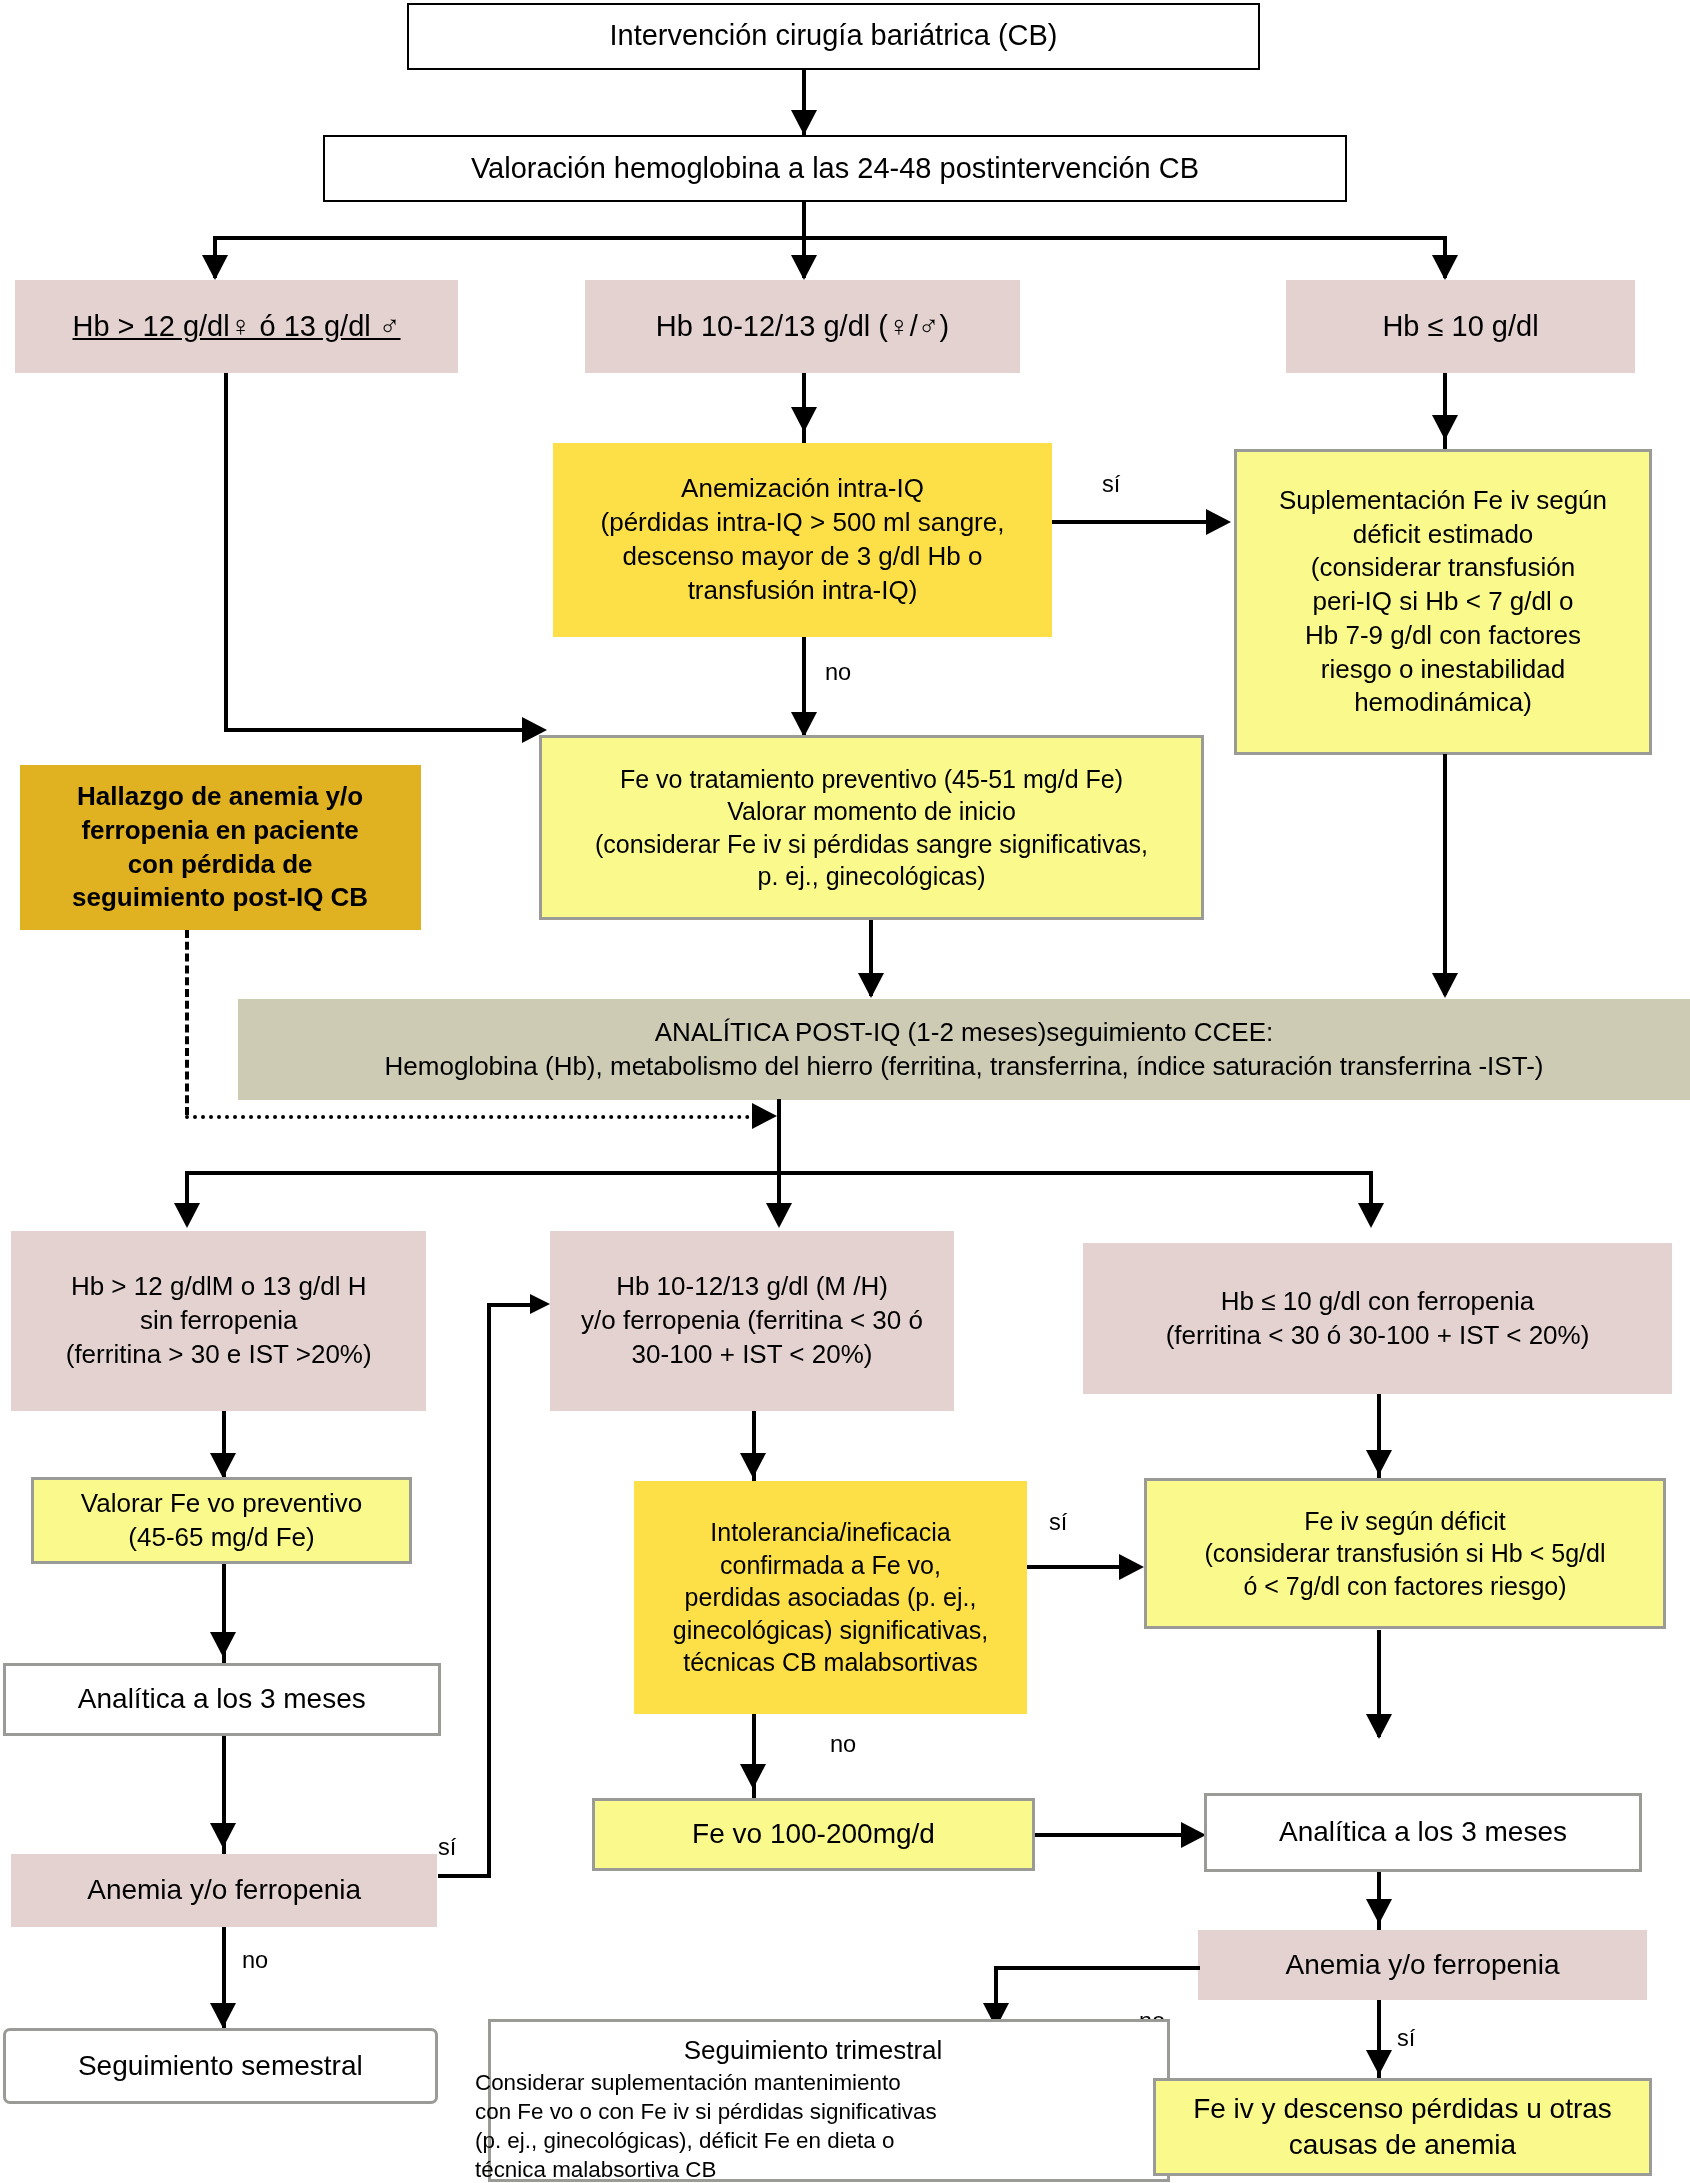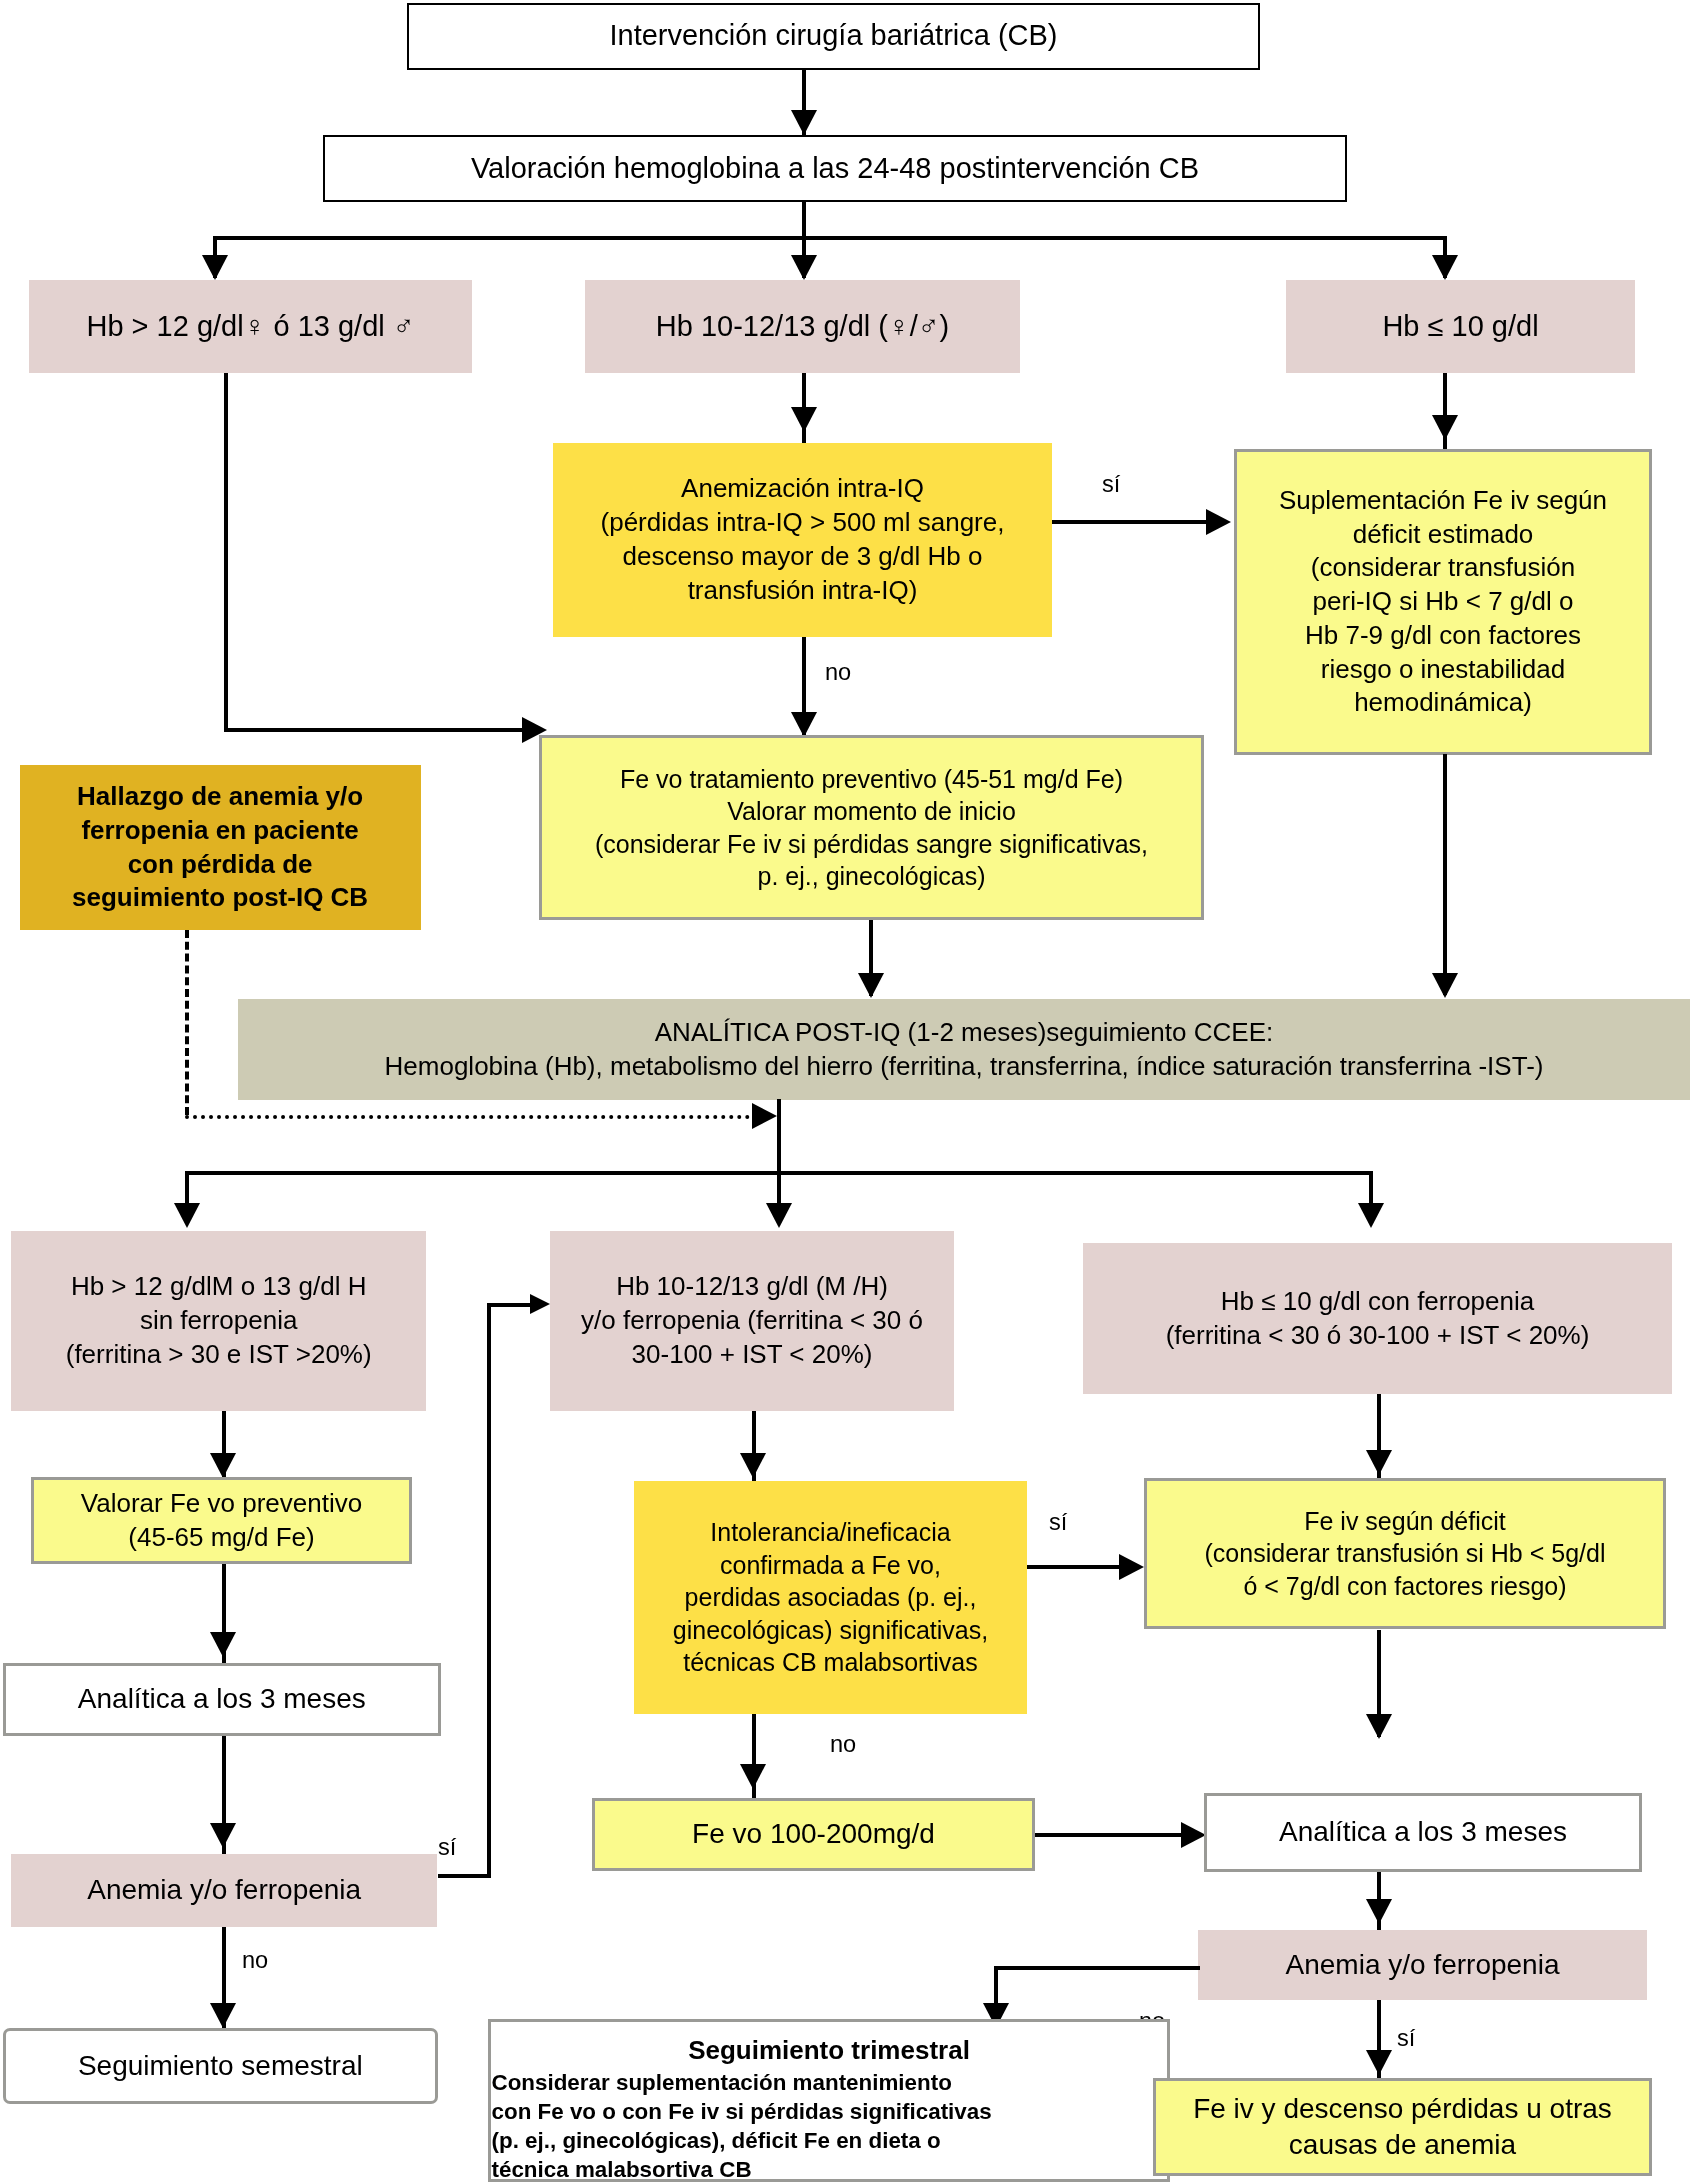--- a/index.html
+++ b/index.html
@@ -45,21 +45,21 @@
 
   <div class="ln lnv" style="left:802px;top:202px;height:36px;"></div>
   <div class="ln lnh" style="left:213px;top:236px;width:1234px;"></div>
   <div class="ln lnv" style="left:213px;top:236px;height:42px;"></div>
   <div class="ar ar-d" style="left:202px;top:255px;"></div>
   <div class="ln lnv" style="left:802px;top:236px;height:42px;"></div>
   <div class="ar ar-d" style="left:791px;top:255px;"></div>
   <div class="ln lnv" style="left:1443px;top:236px;height:42px;"></div>
   <div class="ar ar-d" style="left:1432px;top:255px;"></div>
 
-  <div class="node f-pink" style="left:29px;top:280px;width:443px;height:93px;font-size:29px;">
+  <div class="node f-pink" style="left:15px;top:280px;width:443px;height:93px;font-size:29px;text-decoration:underline;">
     <span class="txt">Hb &gt; 12 g/dl♀ ó 13 g/dl ♂</span>
   </div>
   <div class="node f-pink" style="left:585px;top:280px;width:435px;height:93px;font-size:29px;">
     <span class="txt">Hb 10-12/13 g/dl (♀/♂)</span>
   </div>
   <div class="node f-pink" style="left:1286px;top:280px;width:349px;height:93px;font-size:29px;">
     <span class="txt">Hb ≤ 10 g/dl</span>
   </div>
 
   <div class="ln lnv" style="left:802px;top:373px;height:70px;"></div>
@@ -237,21 +237,21 @@
 
   <div class="ln lnh" style="left:994px;top:1966px;width:206px;"></div>
   <div class="ln lnv" style="left:994px;top:1966px;height:53px;"></div>
   <div class="ar ar-d" style="left:983px;top:2003px;"></div>
   <div class="lbl" style="left:1139px;top:2008px;">no</div>
 
   <div class="ln lnv" style="left:1377px;top:2000px;height:81px;"></div>
   <div class="ar ar-d" style="left:1366px;top:2050px;"></div>
   <div class="lbl" style="left:1397px;top:2025px;">sí</div>
 
-  <div class="node f-whitegray" style="left:488px;top:2019px;width:682px;height:163px;font-size:22.4px;flex-direction:column;align-items:center;justify-content:flex-start;padding-top:12.3px;font-weight:bold;">
+  <div class="node f-whitegray" style="left:488px;top:2019px;width:682px;height:163px;font-size:22.4px;flex-direction:column;align-items:flex-end;justify-content:flex-start;padding-top:12.3px;">
     <span class="txt" style="text-align:center;font-size:26px;">Seguimiento trimestral</span>
     <span class="txt" style="text-align:left;padding-left:17px;">Considerar suplementación mantenimiento
 con Fe vo o con Fe iv si pérdidas significativas
 (p. ej., ginecológicas), déficit Fe en dieta o
 técnica malabsortiva CB</span>
   </div>
 
   <div class="node f-yellow" style="left:1153px;top:2078px;width:499px;height:98px;font-size:28px;">
     <span class="txt">Fe iv  y descenso pérdidas u otras
 causas de anemia</span>

